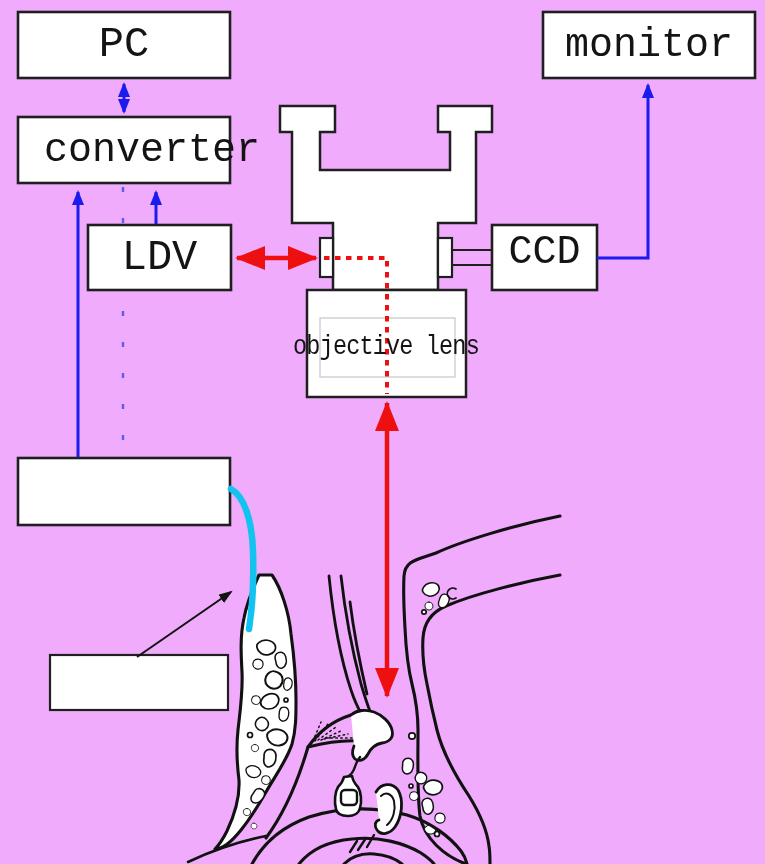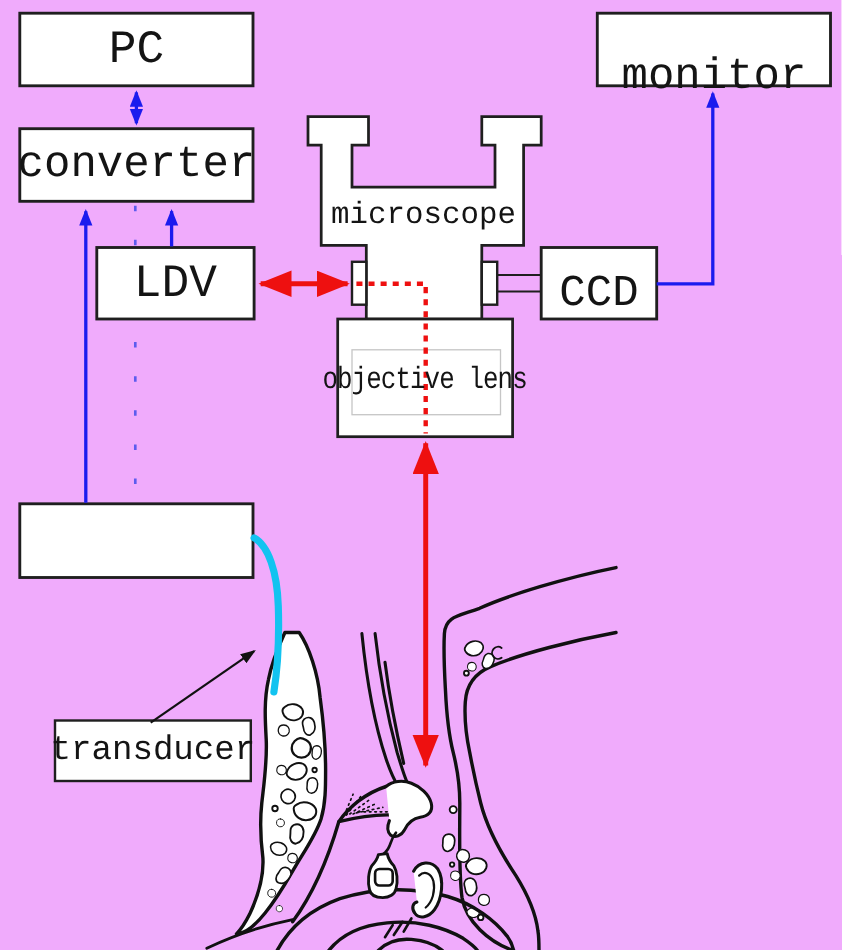--- a/index.html
+++ b/index.html
@@ -2,26 +2,26 @@
 <html><head>
 <meta charset="utf-8">
 <style>
   html,body{margin:0;padding:0;background:#ffffff;}
   .stage{position:relative;width:765px;height:864px;background:#f0abfc;overflow:hidden;
          font-family:Liberation Mono, monospace;}
   .stage svg{position:absolute;left:0;top:0;}
   .lbl{position:absolute;display:flex;align-items:center;justify-content:center;
        color:#141414;white-space:nowrap;pointer-events:none;}
   .lbl-pc        {left:18px;top:12px;width:212px;height:66px;font-size:42px;}
-  .lbl-converter {left:18px;top:117px;width:212px;height:66px;font-size:40px;}
+  .lbl-converter {left:18px;top:117px;width:212px;height:66px;font-size:40px;padding-left:28px;}
   .lbl-ldv       {left:88px;top:225px;width:143px;height:65px;font-size:42px;border-radius:21px;}
   .lbl-audiometer{left:18px;top:458px;width:212px;height:67px;font-size:38px;}
   .lbl-transducer{left:50px;top:655px;width:178px;height:55px;font-size:31px;}
-  .lbl-monitor   {left:543px;top:12px;width:212px;height:66px;font-size:40px;margin-top:25px;}
-  .lbl-ccd       {left:492px;top:235px;width:105px;height:65px;font-size:40px;}
+  .lbl-monitor   {left:543px;top:12px;width:212px;height:66px;font-size:40px;}
+  .lbl-ccd       {left:492px;top:220px;width:105px;height:65px;font-size:40px;}
   .lbl-microscope{left:300px;top:178px;width:170px;height:36px;font-size:28px;}
   .lbl-objective {left:291px;top:328px;width:190px;height:36px;font-size:28px;
                   transform:scaleX(0.84);transform-origin:center;letter-spacing:-1px;}
 </style>
 </head>
 <body>
 
 <div class="stage">
 
 <svg width="765" height="864" viewBox="0 0 765 864">
@@ -164,19 +164,17 @@
   </g>
 
   <path d="M231,489 C244,496 252,520 253,551 C254,582 252,610 249,629" stroke="#12c3f0" stroke-width="6.5" fill="none" stroke-linecap="round"></path>
 
   <line x1="137" y1="657" x2="231" y2="592" stroke="#111" stroke-width="2" marker-end="url(#hK)"></line>
 </svg>
 
 <div class="lbl lbl-pc">PC</div>
 <div class="lbl lbl-converter">converter</div>
 <div class="lbl lbl-ldv">LDV</div>
-<div class="lbl lbl-transducer">transducer</div>
 <div class="lbl lbl-monitor">monitor</div>
 <div class="lbl lbl-ccd">CCD</div>
-<div class="lbl lbl-microscope">microscope</div>
 <div class="lbl lbl-objective">objective lens</div>
 
 </div>
 
 </body></html>

